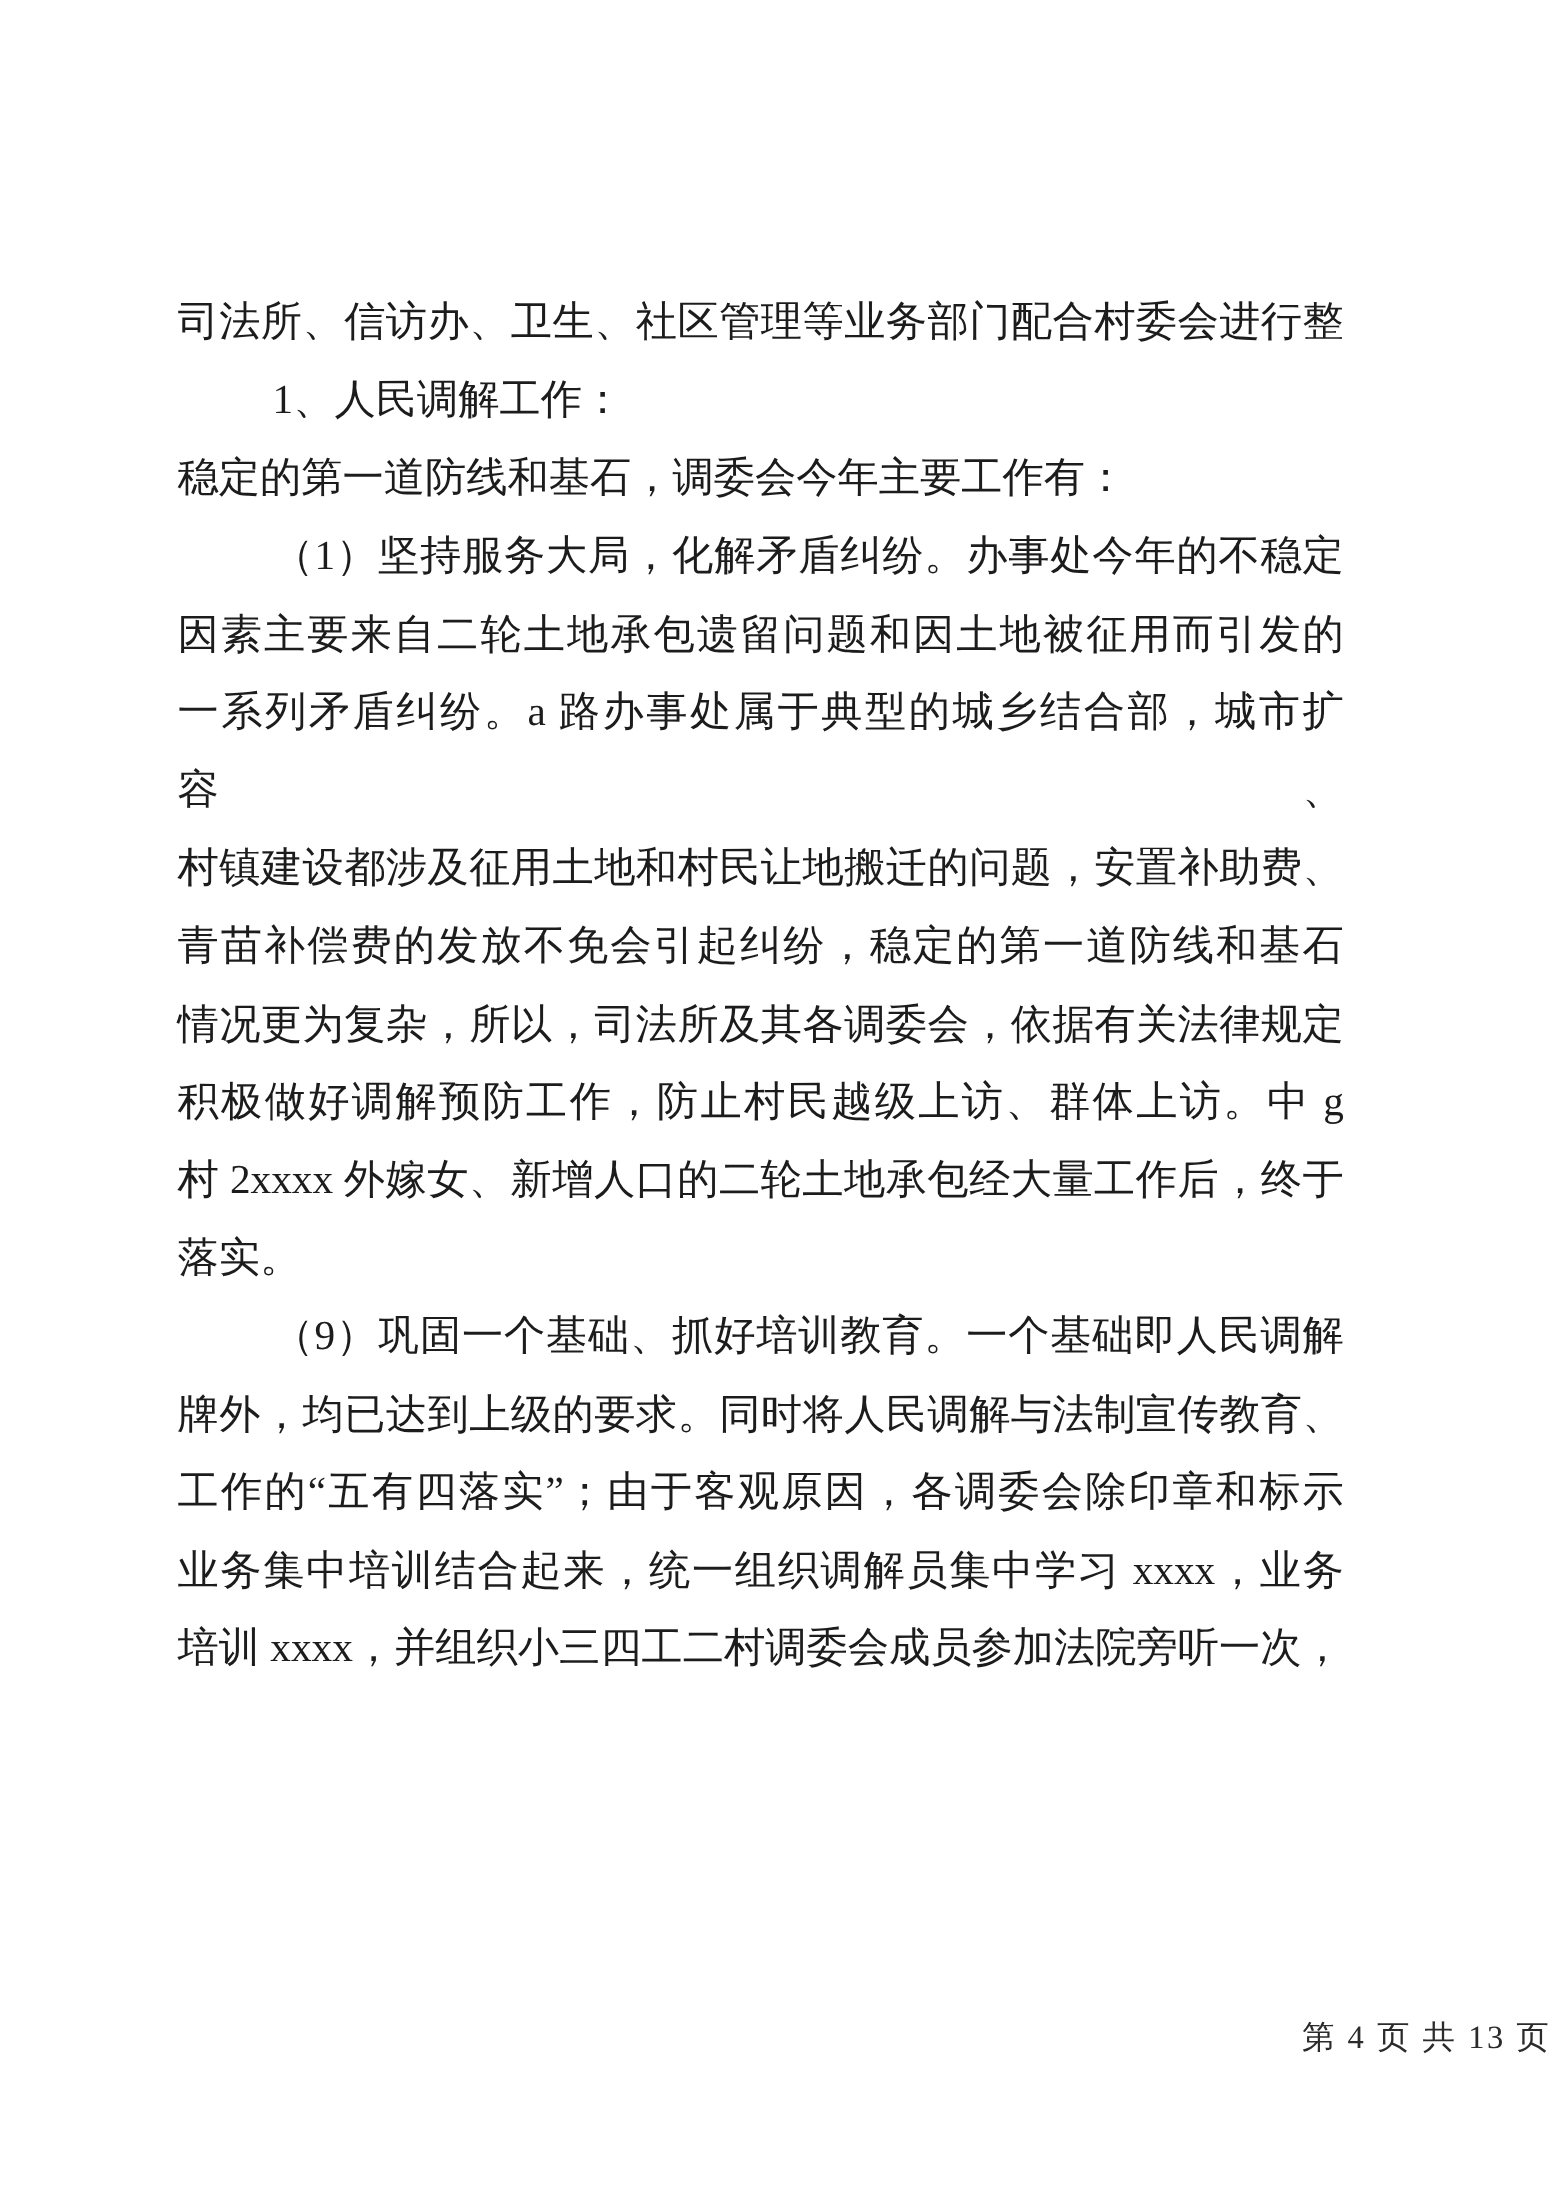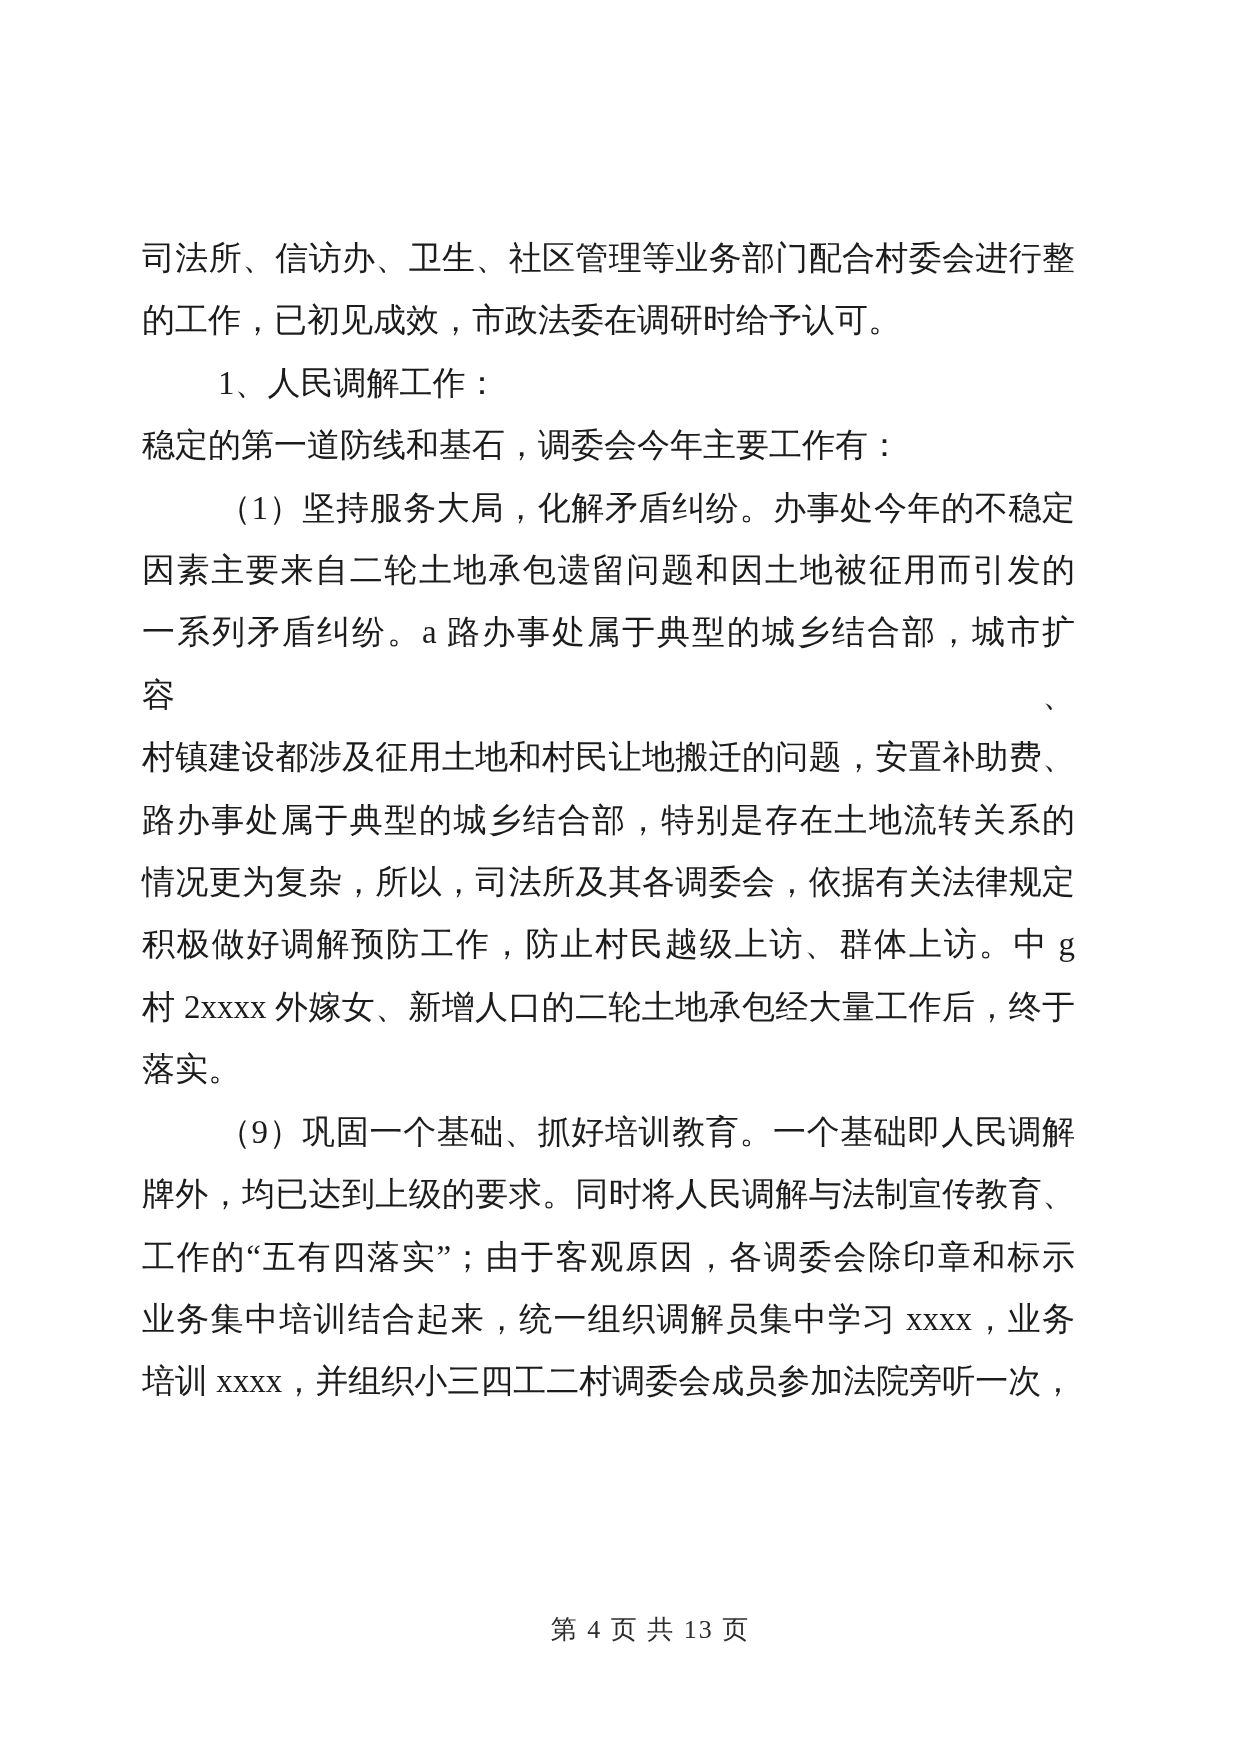--- a/index.html
+++ b/index.html
@@ -39,42 +39,41 @@
     padding-left: 76px;
   }
   .line.last {
     text-align-last: left;
   }
   .page-footer {
     position: absolute;
     left: 0;
     right: 0;
     top: 1614px;
-    text-align: center;
+    text-align: right;
     padding-left: 60px;
     font-size: 26px;
     line-height: 32px;
     color: #2b2b2b;
     letter-spacing: 2px;
   }
 </style>
 </head>
 <body>
 
 <div class="page">
   <div class="text-column">
       <div class="line">司法所、信访办、卫生、社区管理等业务部门配合村委会进行整</div>
-      <div class="line last">的工作，已初见成效，市政法委在调研时给予认可。</div>
       <div class="line indent last">1、人民调解工作：</div>
       <div class="line last">稳定的第一道防线和基石，调委会今年主要工作有：</div>
       <div class="line indent">（1）坚持服务大局，化解矛盾纠纷。办事处今年的不稳定</div>
       <div class="line">因素主要来自二轮土地承包遗留问题和因土地被征用而引发的</div>
       <div class="line">一系列矛盾纠纷。a 路办事处属于典型的城乡结合部，城市扩容、</div>
       <div class="line">村镇建设都涉及征用土地和村民让地搬迁的问题，安置补助费、</div>
-      <div class="line">路办事处属于典型的城乡结合部，特别是存在土地流转关系的</div>
+      <div class="line">青苗补偿费的发放不免会引起纠纷，稳定的第一道防线和基石</div>
       <div class="line">情况更为复杂，所以，司法所及其各调委会，依据有关法律规定</div>
       <div class="line">积极做好调解预防工作，防止村民越级上访、群体上访。中 g</div>
       <div class="line">村 2xxxx 外嫁女、新增人口的二轮土地承包经大量工作后，终于</div>
       <div class="line last">落实。</div>
       <div class="line indent">（9）巩固一个基础、抓好培训教育。一个基础即人民调解</div>
       <div class="line">牌外，均已达到上级的要求。同时将人民调解与法制宣传教育、</div>
       <div class="line">工作的“五有四落实”；由于客观原因，各调委会除印章和标示</div>
       <div class="line">业务集中培训结合起来，统一组织调解员集中学习 xxxx，业务</div>
       <div class="line last">培训 xxxx，并组织小三四工二村调委会成员参加法院旁听一次，</div>
     </div>

